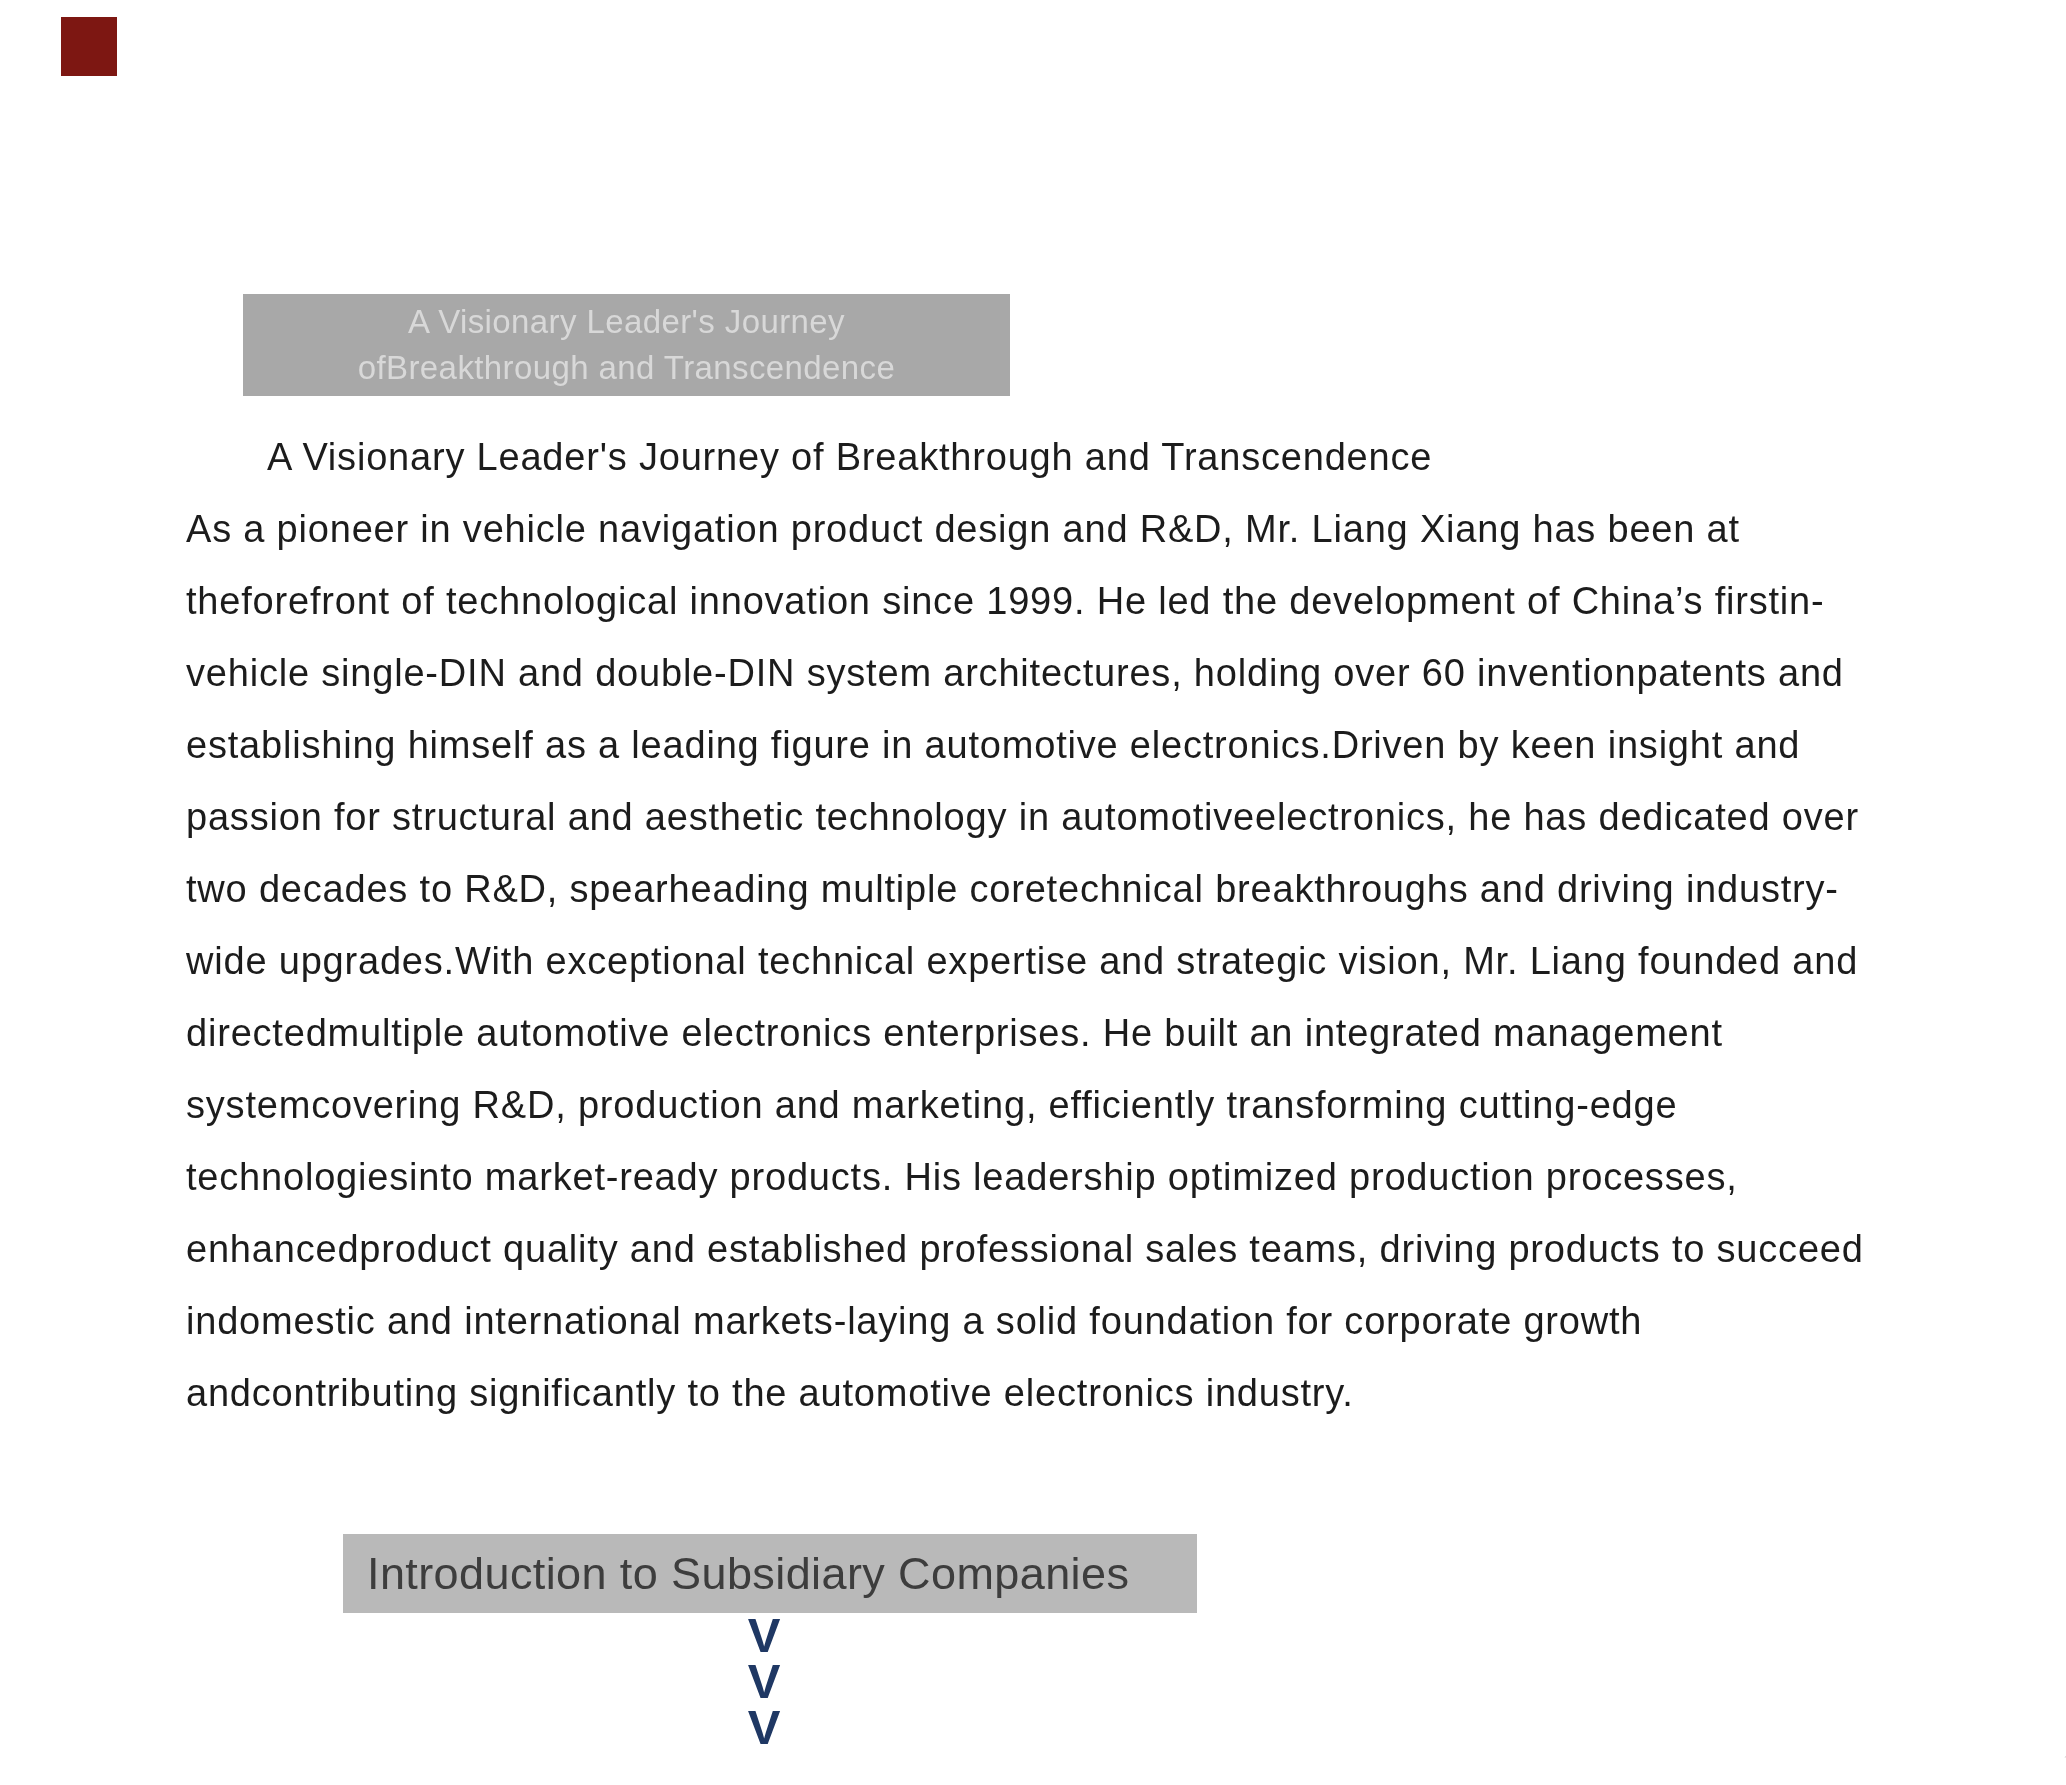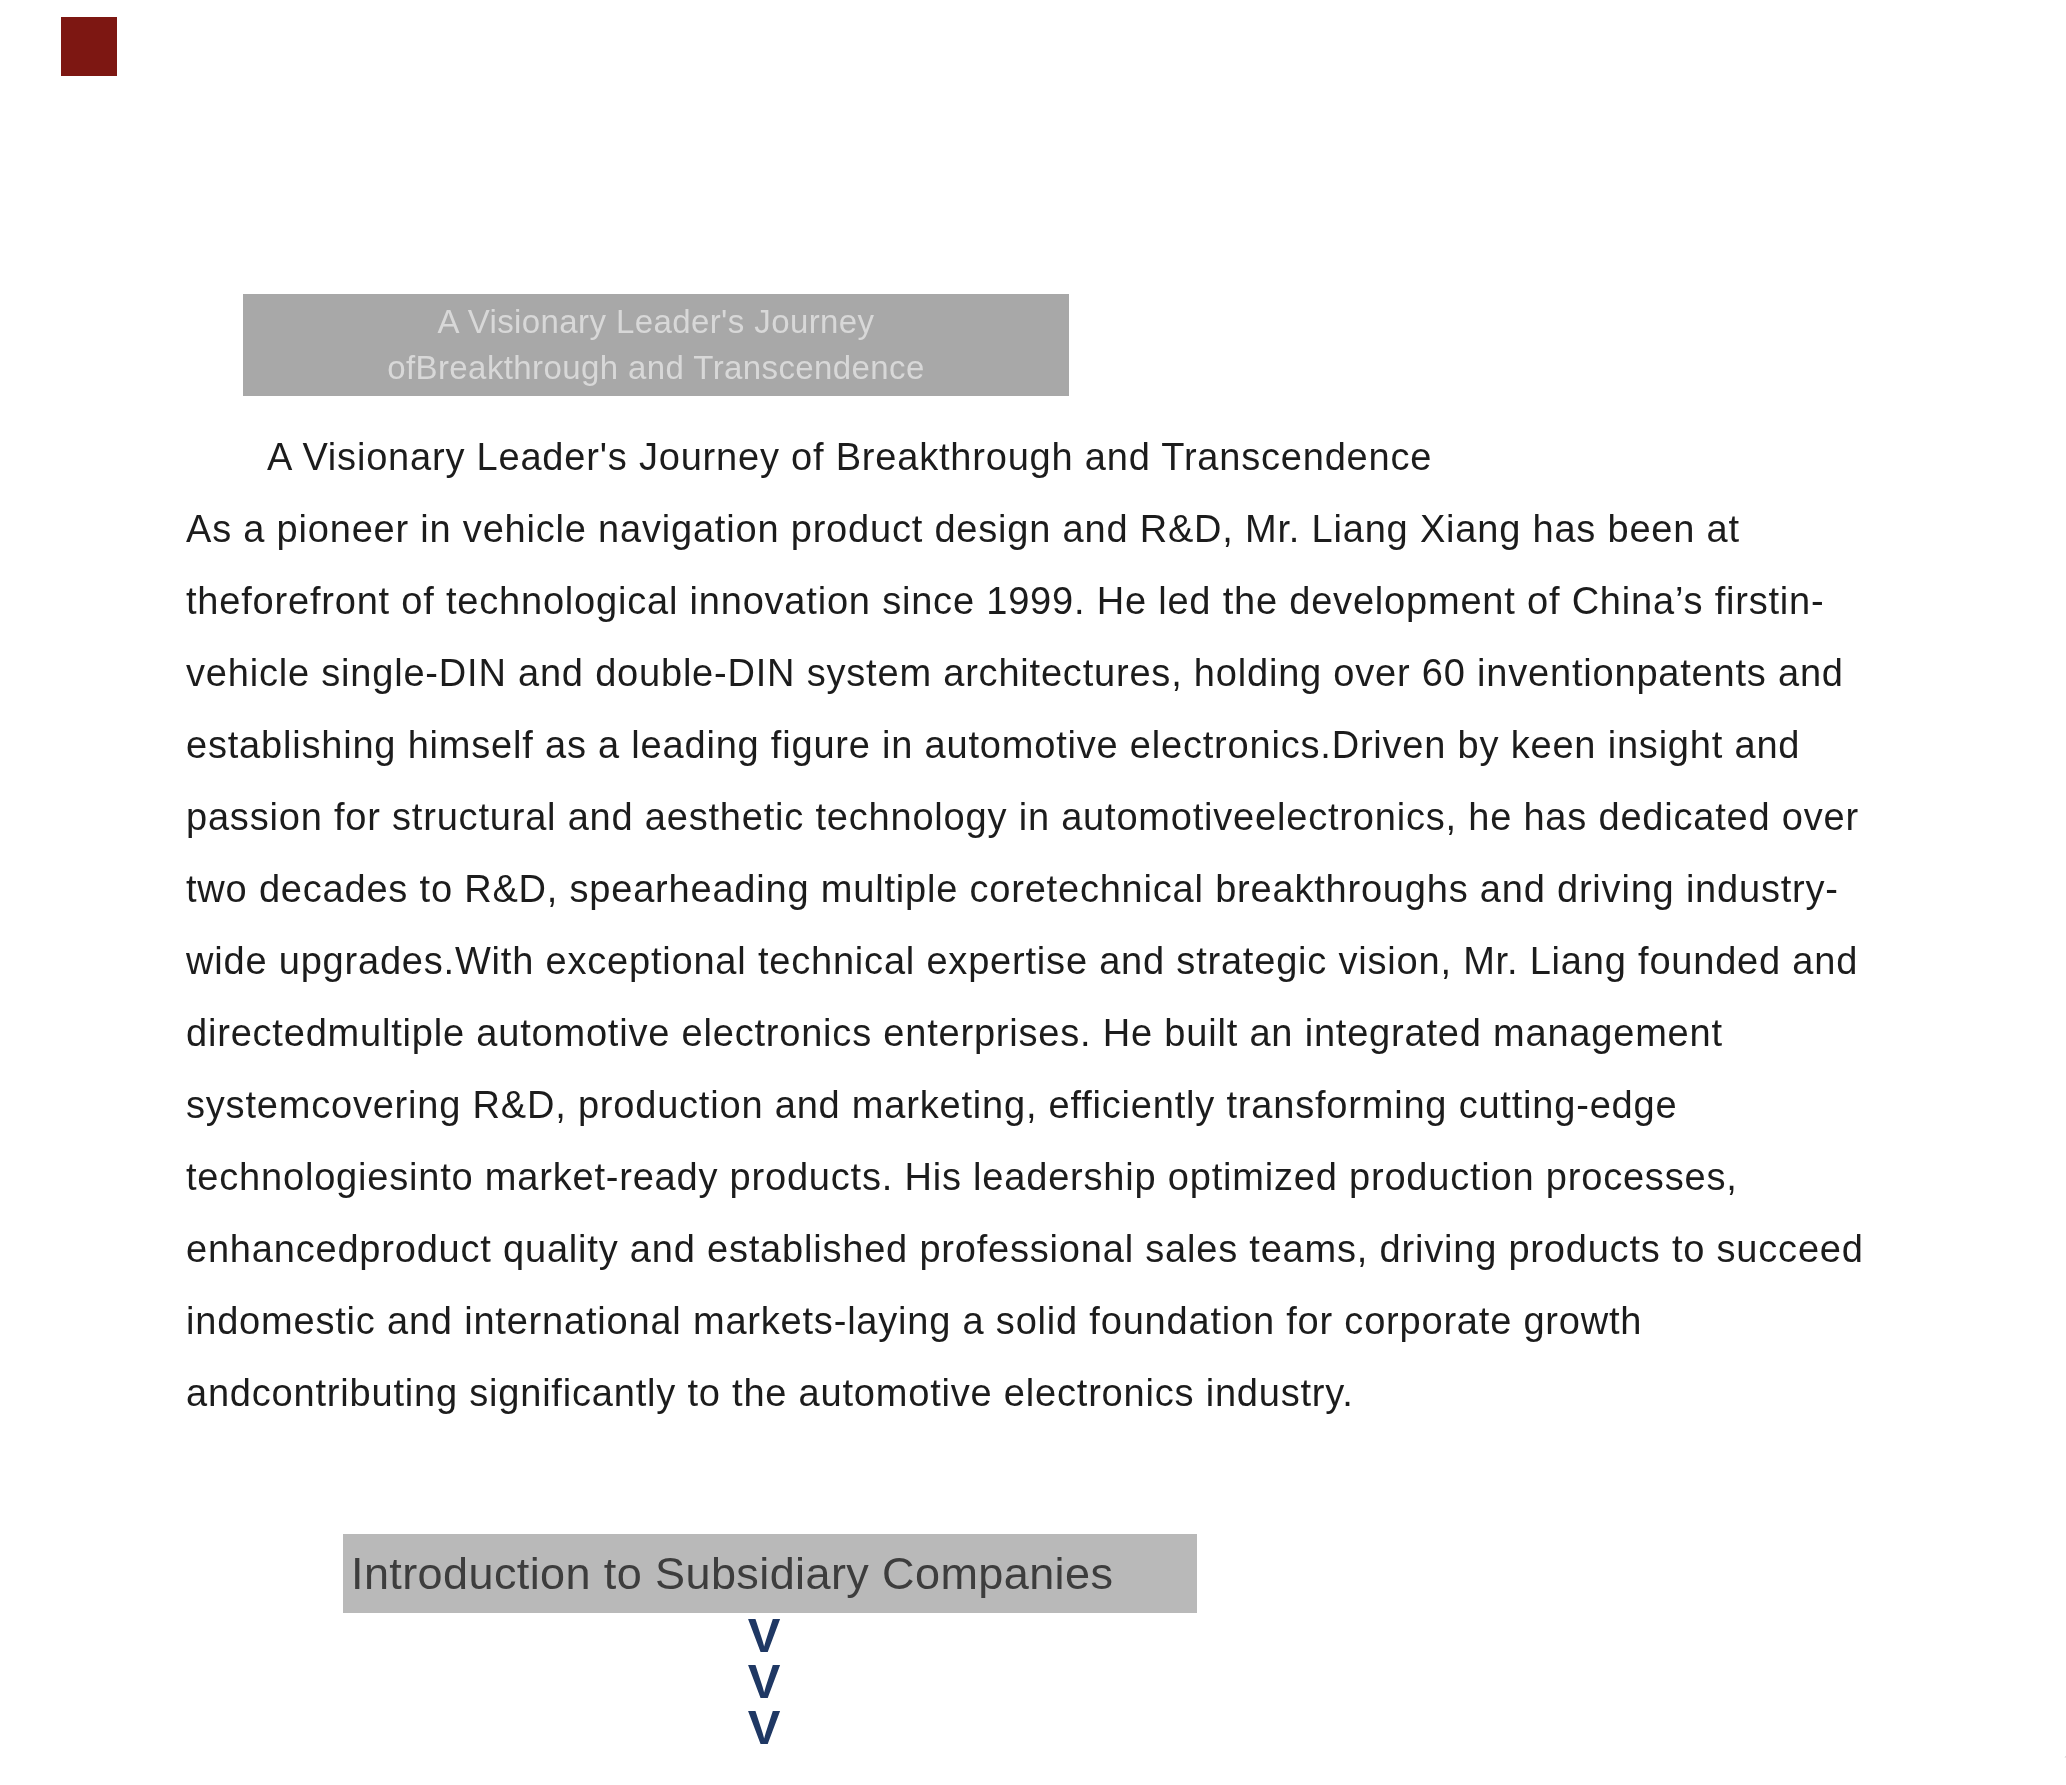--- a/index.html
+++ b/index.html
@@ -11,37 +11,37 @@
   .decor-svg{position:absolute;left:0;top:0;width:3174px;height:1785px;z-index:0;}
   
   .logo-square{position:absolute;left:61px;top:16.5px;width:56px;height:59px;z-index:2;}
   
   .page-title{
     position:absolute;left:381px;top:162px;z-index:2;
     font-size:118px;font-weight:bold;letter-spacing:0.8px;line-height:1;
   }
   
   .subtitle-banner{
-    position:absolute;left:243px;top:294px;width:826px;height:102px;z-index:1;
+    position:absolute;left:243px;top:294px;width:767px;height:102px;z-index:1;
     display:flex;flex-direction:column;justify-content:center;align-items:center;
     text-align:center;
   }
   .subtitle-banner .line{font-size:33px;line-height:46px;letter-spacing:0.4px;}
   
   .bio{
     position:absolute;left:186px;top:421px;width:1942px;z-index:2;
     font-size:38px;line-height:72px;letter-spacing:0.8px;
     white-space:pre;text-indent:81px;
   }
   
   .section-banner{
     position:absolute;left:343px;top:1534px;width:854px;height:79px;z-index:2;
     display:flex;align-items:center;cursor:pointer;
   }
-  .section-banner .label{font-size:45px;letter-spacing:0.4px;padding-left:8px;white-space:nowrap;text-align:right;}
+  .section-banner .label{font-size:45px;letter-spacing:0.4px;padding-left:24px;white-space:nowrap;text-align:right;}
   
   .down-chevrons{
     position:absolute;left:720px;top:1612px;width:88px;z-index:2;
     display:flex;flex-direction:column;align-items:center;
     font-weight:bold;font-size:49px;line-height:46px;
   }
 </style>
 </head>
 <body>
 

